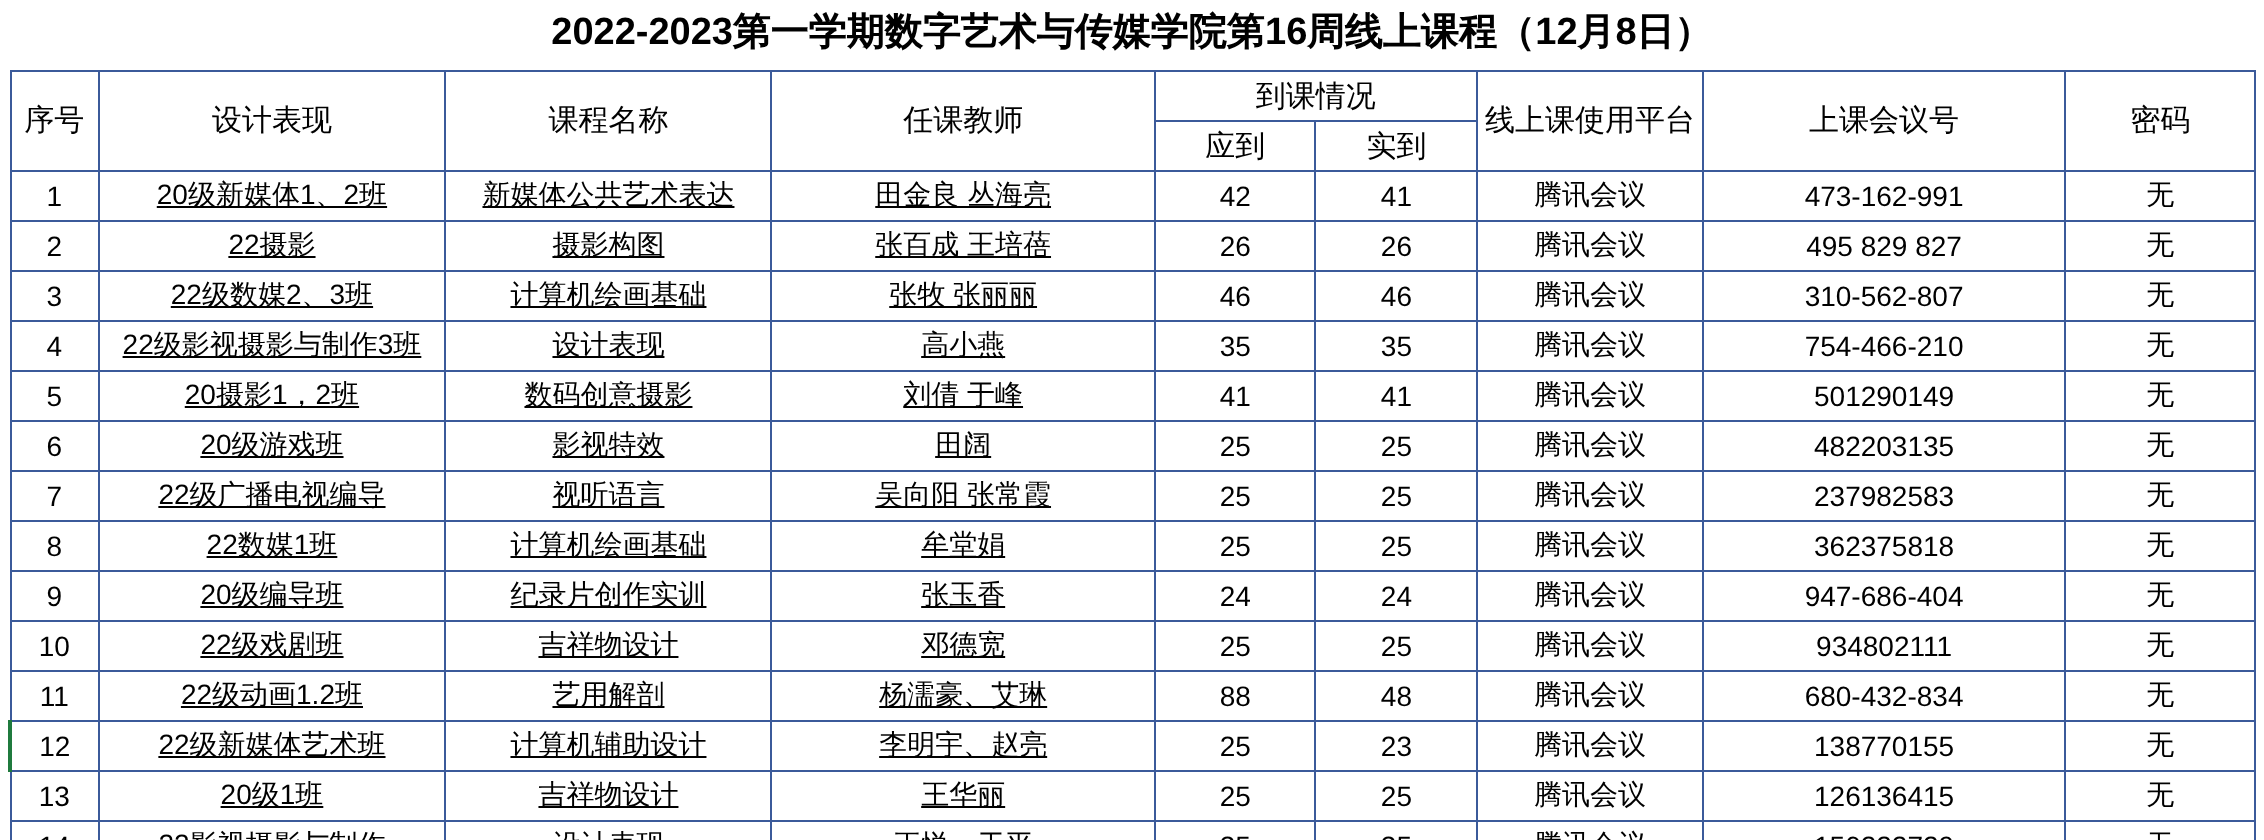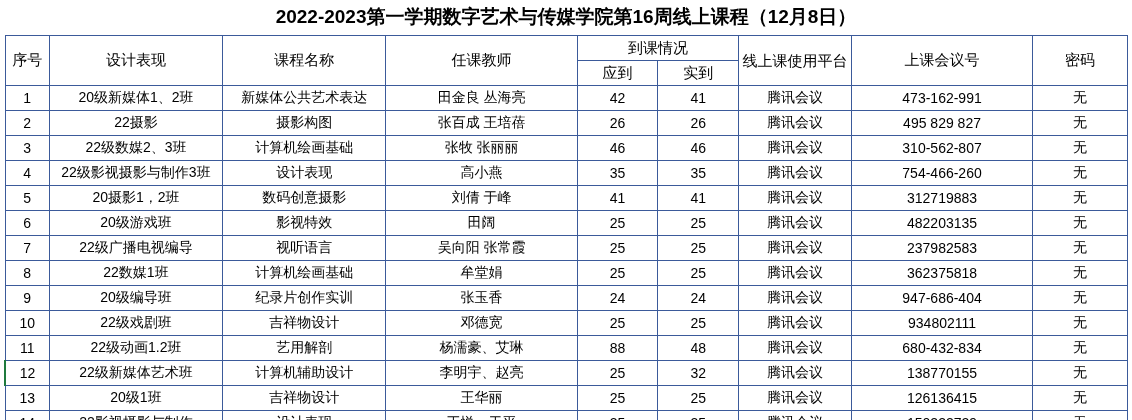--- a/index.html
+++ b/index.html
@@ -54,20 +54,21 @@
   .col-teacher{ width: 190px; }
   .col-due   { width: 80px; }
   .col-act   { width: 80px; }
   .col-plat  { width: 112px; }
   .col-meet  { width: 180px; }
   .col-pass  { width: 94px; }
 
   td.left {
     text-align: left;
     padding-left: 6px;
+    text-decoration: underline;
   }
   .hl-green {
     border-left: 2px solid #1f7a3d !important;
   }
   .last-row td {
     border-bottom: 1px solid #3b5a9a;
   }
 </style>
 </head>
 <body>
@@ -139,32 +140,32 @@
           <td>无</td>
         </tr>
         <tr>
           <td>4</td>
           <td class="left">22级影视摄影与制作3班</td>
           <td class="left">设计表现</td>
           <td class="left">高小燕</td>
           <td>35</td>
           <td>35</td>
           <td>腾讯会议</td>
-          <td>754-466-260</td>
+          <td>754-466-210</td>
           <td>无</td>
         </tr>
         <tr>
           <td>5</td>
           <td class="left">20摄影1，2班</td>
           <td class="left">数码创意摄影</td>
           <td class="left">刘倩  于峰</td>
           <td>41</td>
           <td>41</td>
           <td>腾讯会议</td>
-          <td>312719883</td>
+          <td>501290149</td>
           <td>无</td>
         </tr>
         <tr>
           <td>6</td>
           <td class="left">20级游戏班</td>
           <td class="left">影视特效</td>
           <td class="left">田阔</td>
           <td>25</td>
           <td>25</td>
           <td>腾讯会议</td>
@@ -225,21 +226,21 @@
           <td>腾讯会议</td>
           <td>680-432-834</td>
           <td>无</td>
         </tr>
         <tr>
           <td class="hl-green">12</td>
           <td class="left">22级新媒体艺术班</td>
           <td class="left">计算机辅助设计</td>
           <td class="left">李明宇、赵亮</td>
           <td>25</td>
-          <td>32</td>
+          <td>23</td>
           <td>腾讯会议</td>
           <td>138770155</td>
           <td>无</td>
         </tr>
         <tr>
           <td>13</td>
           <td class="left">20级1班</td>
           <td class="left">吉祥物设计</td>
           <td class="left">王华丽</td>
           <td>25</td>

